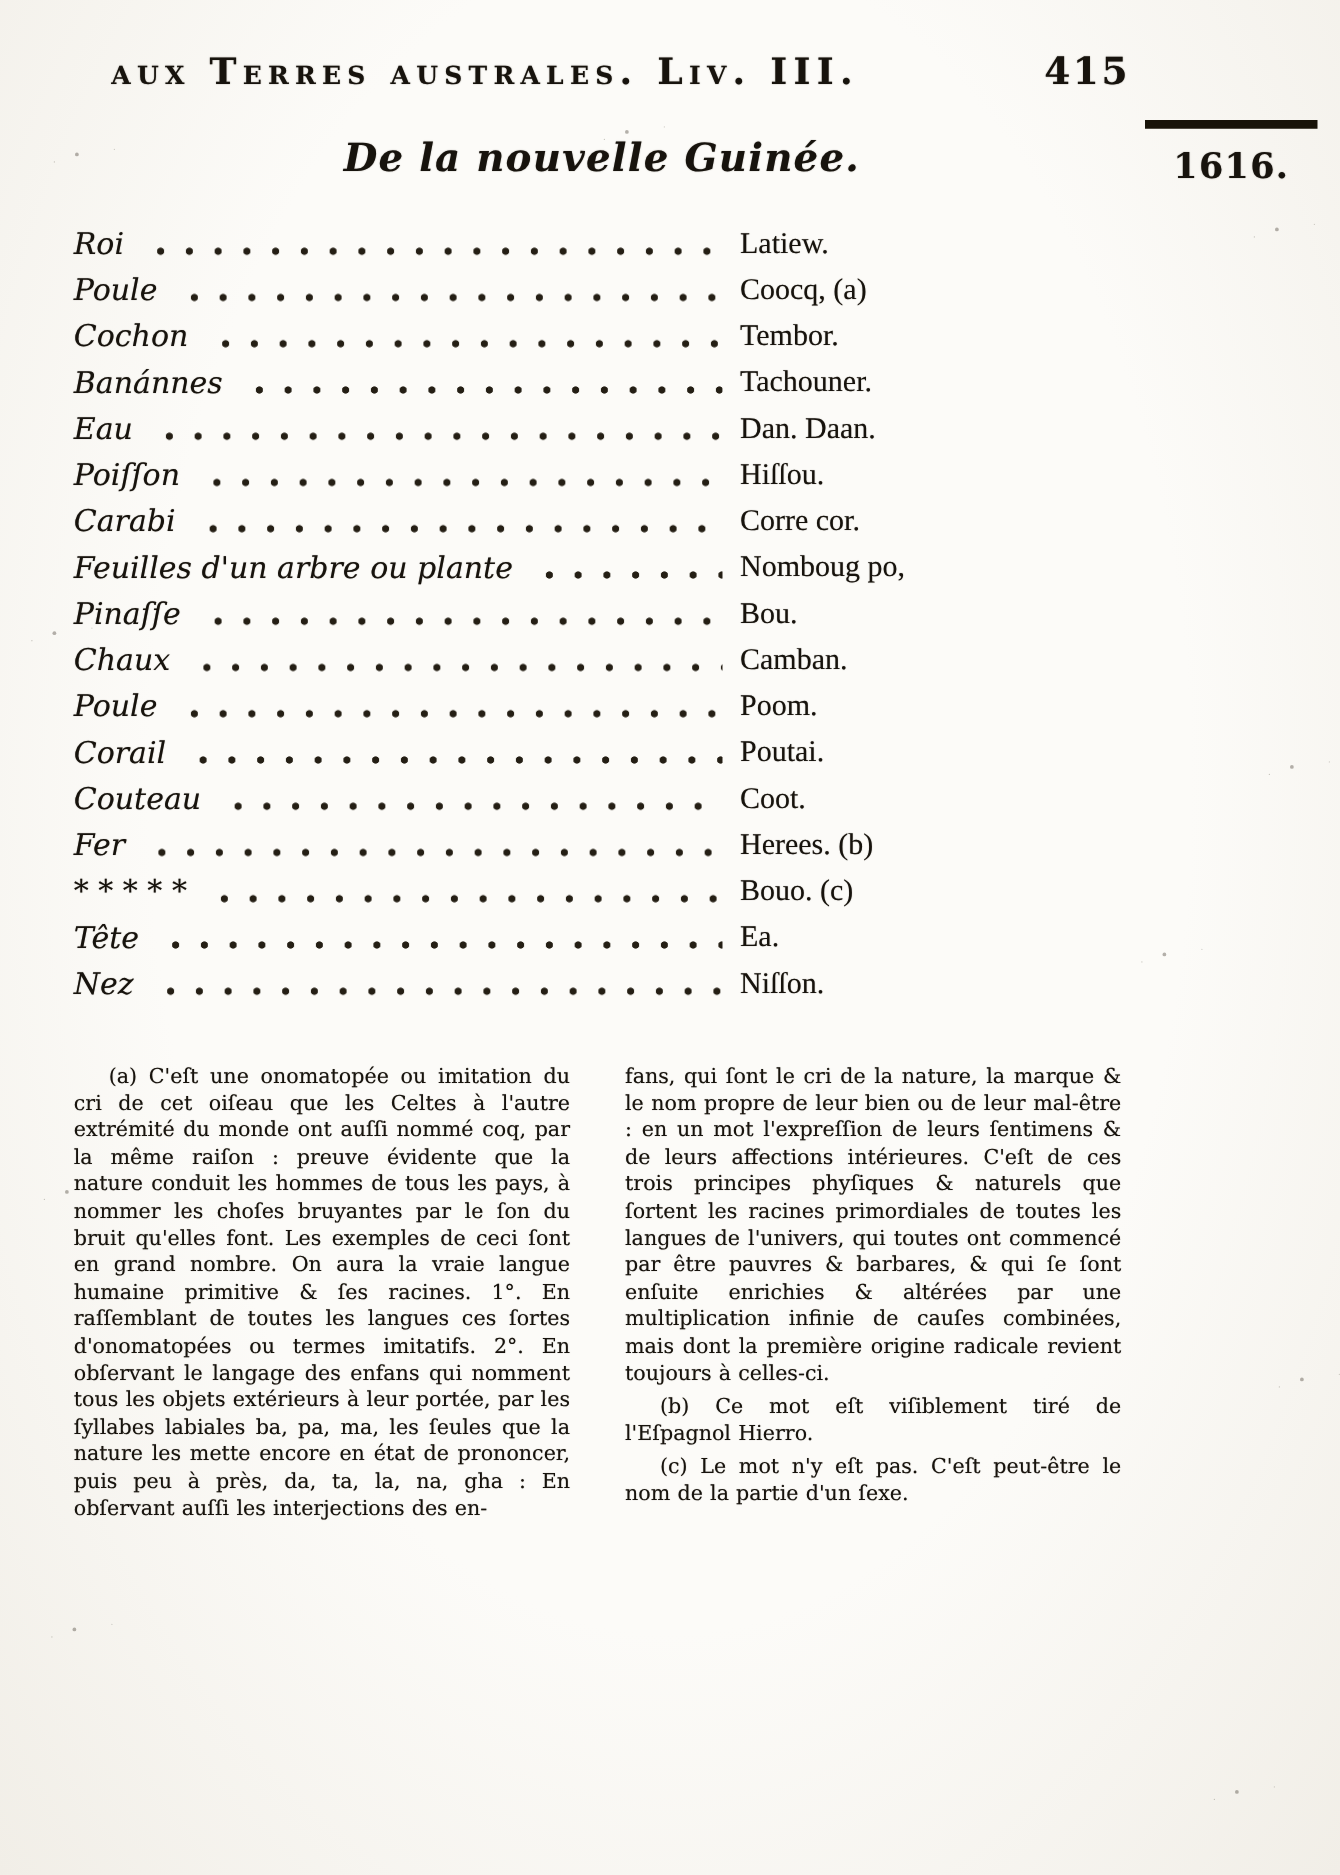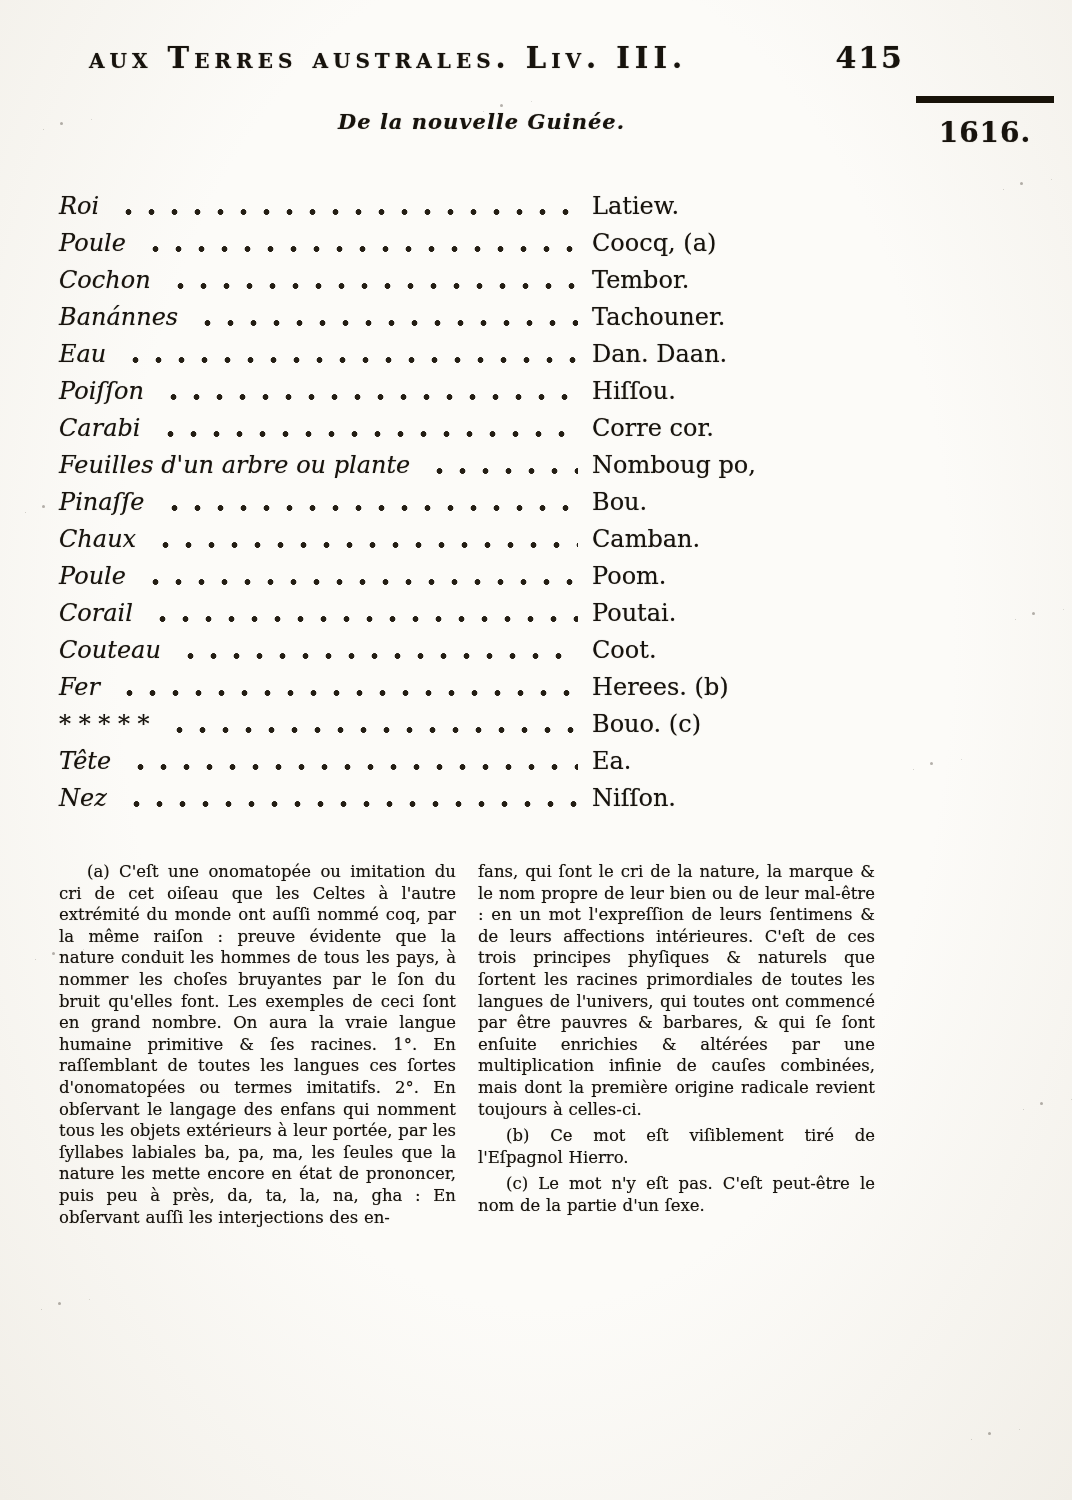--- a/index.html
+++ b/index.html
@@ -44,44 +44,44 @@
   .margin-year {
     font-size: 28px; font-weight: bold; letter-spacing: 1px;
     text-shadow: 0 0 1px rgba(25,18,6,.5);
   }
   
   .title {
     margin-top: 34px;
     text-align: center;
     font-style: italic;
     font-weight: bold;
-    font-size: 21px;
+    font-size: 31px;
     letter-spacing: 1px;
     text-shadow: 0 0 1px rgba(25,18,6,.45);
   }
   
-  .vocab { margin-top: 54px; }
+  .vocab { margin-top: 32px; }
   .vocab-row {
     display: flex;
     height: 37px; line-height: 37px;
     font-size: 24px;
     text-shadow: 0 0 0.8px rgba(25,18,6,.5);
   }
   .term { font-style: italic; white-space: nowrap; }
   .leader {
     flex: 1 1 auto;
     margin: 0 14px 0 16px;
     background-image: radial-gradient(circle, #241e14 2.6px, rgba(0,0,0,0) 3.2px);
     background-size: 23px 8px;
     background-repeat: repeat-x;
     background-position: 2px 20px;
   }
-  .trans { width: 312px; white-space: nowrap; }
-  
-  .footnotes { margin-top: 44px; display: flex; gap: 22px; }
+  .trans { width: 312px; white-space: nowrap; font-family: Liberation Serif, serif; }
+  
+  .footnotes { margin-top: 44px; display: flex; gap: 44px; }
   .fncol { width: 397px; }
   .fn {
     font-size: 16.5px;
     line-height: 21.6px;
     text-align: justify;
     text-shadow: 0 0 0.7px rgba(25,18,6,.5);
     word-spacing: 0.5px;
   }
   .fn.indent { text-indent: 28px; }
   .fn + .fn { margin-top: 5px; }

